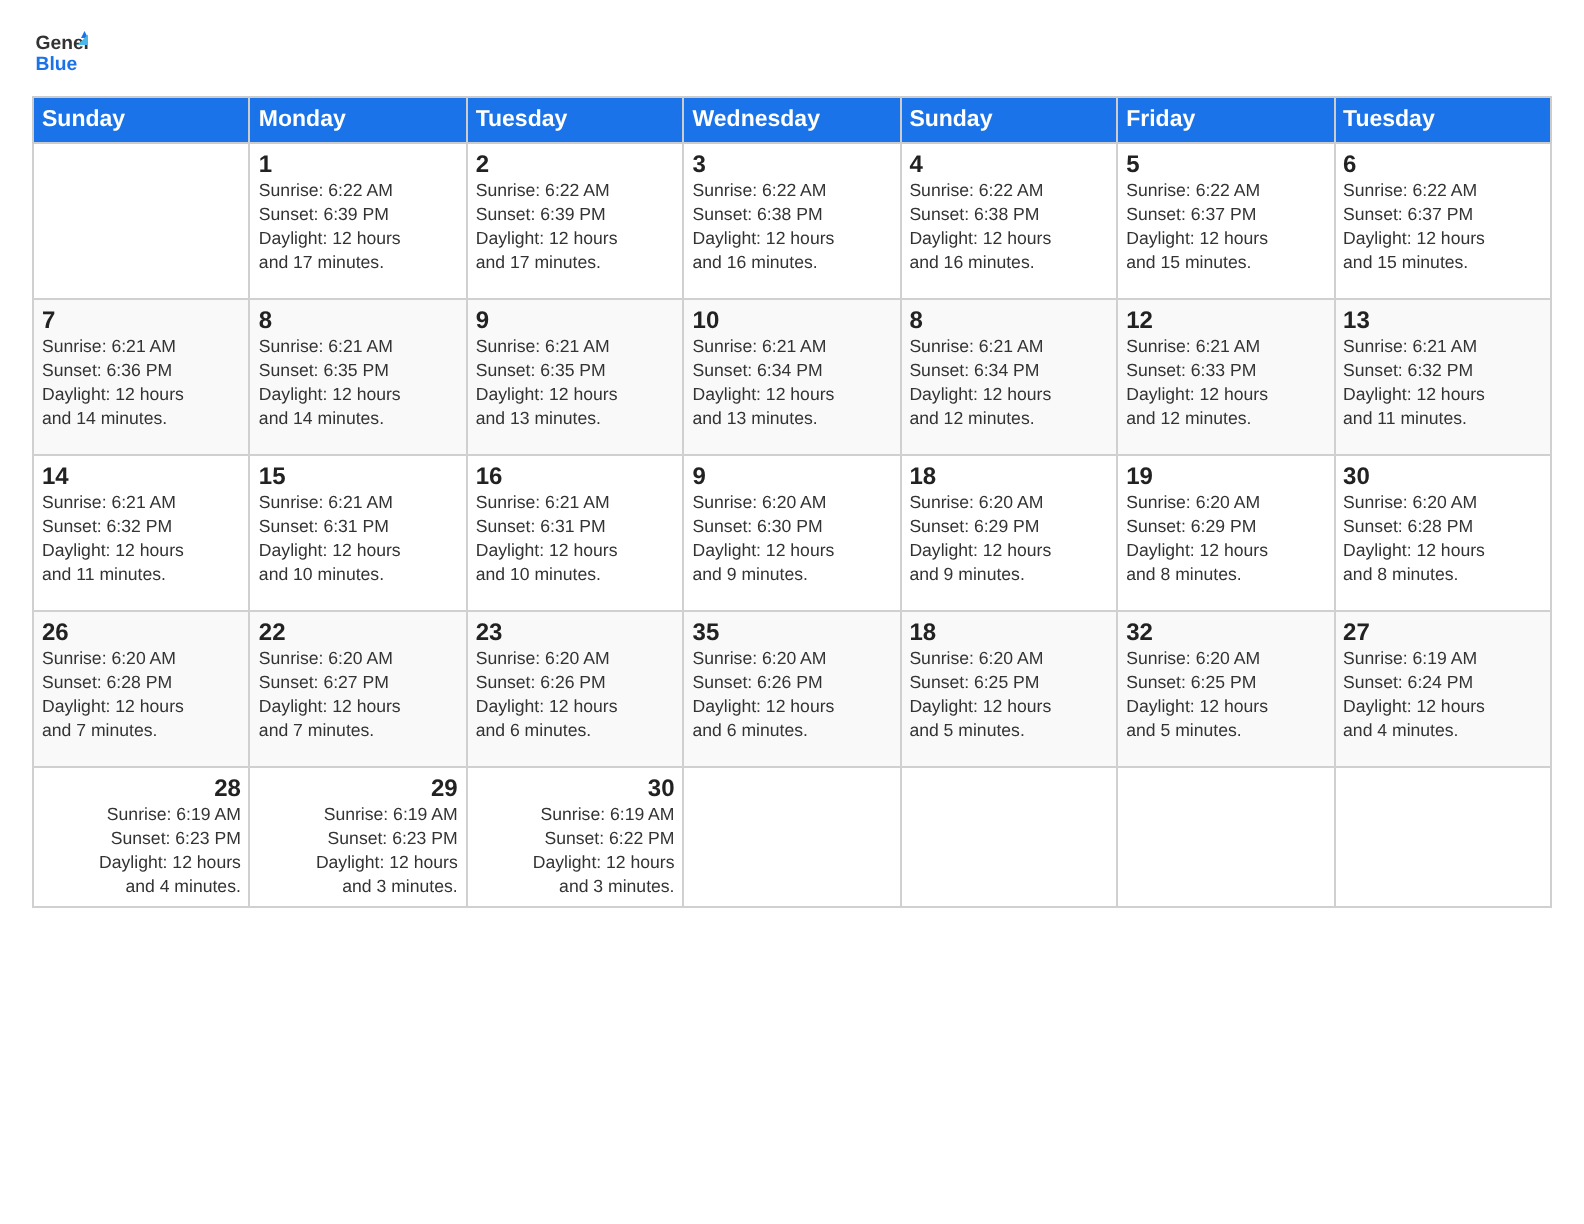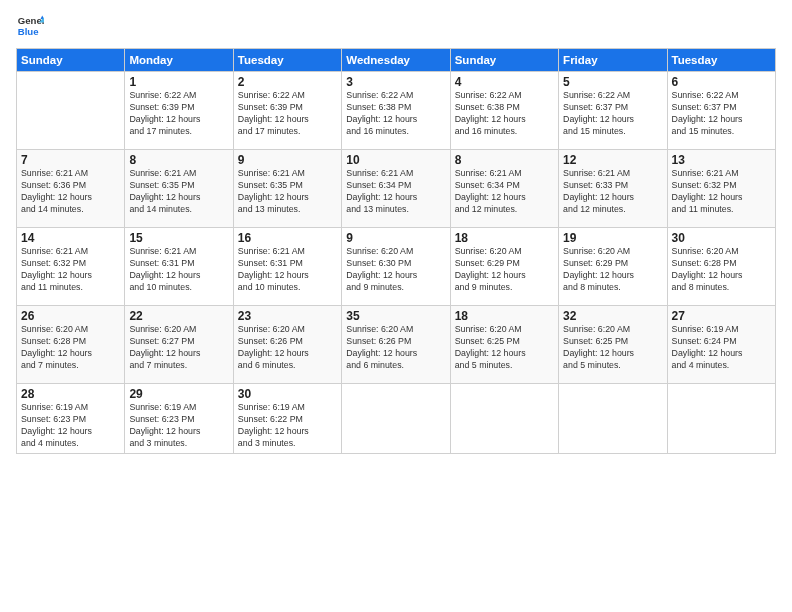--- a/index.html
+++ b/index.html
@@ -80,20 +80,21 @@
     .day-info {
       font-size: 8.8px;
       color: #333;
       line-height: 1.35;
     }
     .empty-cell {
       background: #fff !important;
     }
     .last-row td {
       height: 66px;
+      text-align: right;
     }
   </style>
 </head>
 <body>
 
 <div class="page">
   <div class="header">
     <div class="logo">
       <svg class="logo-icon" viewBox="0 0 32 32">
         <text x="2" y="14" font-size="11" font-weight="bold" fill="#333">General</text>

